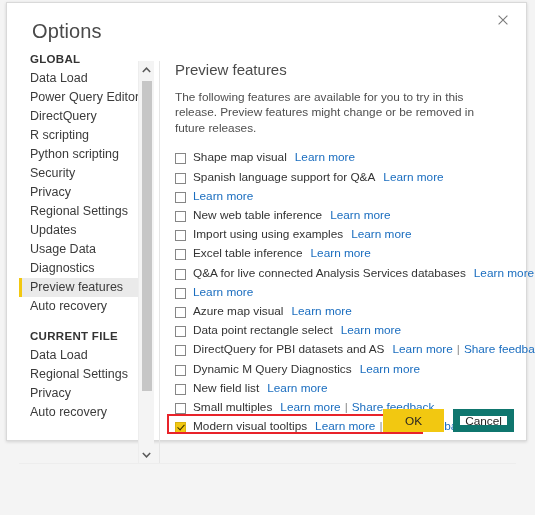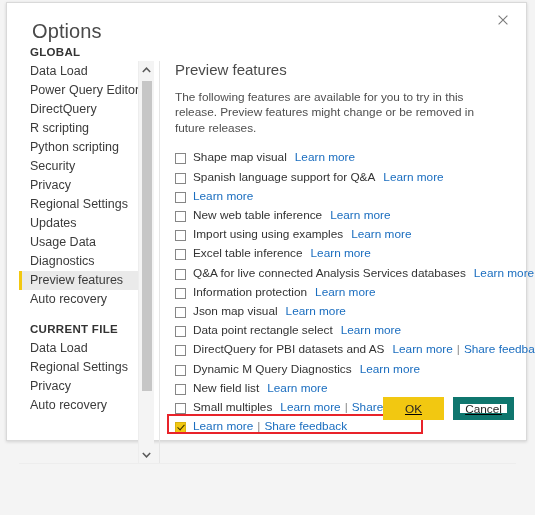--- a/index.html
+++ b/index.html
@@ -54,21 +54,21 @@
     background: transparent;
     border: none;
     padding: 0;
     font-family: "Liberation Sans", sans-serif;
   }
 
   
   #sidebar {
     position: absolute;
     left: 12px;
-    top: 40px;
+    top: 47px;
     width: 130px;
     height: 400px;
     overflow: hidden;
   }
   .nav-group-header {
     font-size: 11.5px;
     font-weight: bold;
     color: #333333;
     letter-spacing: 0.3px;
     height: 19px;
@@ -237,24 +237,23 @@
     height: 20px;
     border: 2px solid #e8232a;
     box-sizing: border-box;
     pointer-events: none;
   }
 
   
   #footer {
     position: absolute;
     right: 12px;
-    bottom: 20px;
+    bottom: 8px;
     display: flex;
     gap: 9px;
-    text-decoration: underline;
   }
   .dlg-button {
     width: 61px;
     height: 23px;
     font-size: 11.8px;
     font-family: "Liberation Sans", sans-serif;
     cursor: pointer;
     box-sizing: border-box;
     display: flex;
     align-items: center;
@@ -357,26 +356,25 @@
           <span class="feature-label">Excel table inference</span>
           <span class="link">Learn more</span>
         </div>
         <div class="feature-row">
           <span class="checkbox"></span>
           <span class="feature-label">Q&amp;A for live connected Analysis Services databases</span>
           <span class="link">Learn more</span>
         </div>
         <div class="feature-row">
           <span class="checkbox"></span>
-          <span class="feature-label">Information protection</span>
-          <span class="link">Learn more</span>
-        </div>
-        <div class="feature-row">
-          <span class="checkbox"></span>
-          <span class="feature-label">Json map visual</span>
+          <span class="link">Learn more</span>
+        </div>
+        <div class="feature-row">
+          <span class="checkbox"></span>
+          <span class="feature-label">Azure map visual</span>
           <span class="link">Learn more</span>
         </div>
         <div class="feature-row">
           <span class="checkbox"></span>
           <span class="feature-label">Data point rectangle select</span>
           <span class="link">Learn more</span>
         </div>
         <div class="feature-row">
           <span class="checkbox"></span>
           <span class="feature-label">DirectQuery for PBI datasets and AS</span>
@@ -396,20 +394,21 @@
         </div>
         <div class="feature-row">
           <span class="checkbox"></span>
           <span class="feature-label">Small multiples</span>
           <span class="link">Learn more</span>
           <span class="link-sep">|</span>
           <span class="link">Share feedback</span>
         </div>
         <div class="feature-row">
           <span class="checkbox checked"></span>
+          <span class="feature-label">Modern visual tooltips</span>
           <span class="link">Learn more</span>
           <span class="link-sep">|</span>
           <span class="link">Share feedback</span>
         </div>
         <div id="highlight-box" style="top: 268.3px;"></div>
       </div>
   </section>
 
   <div id="bottom-divider"></div>
 

